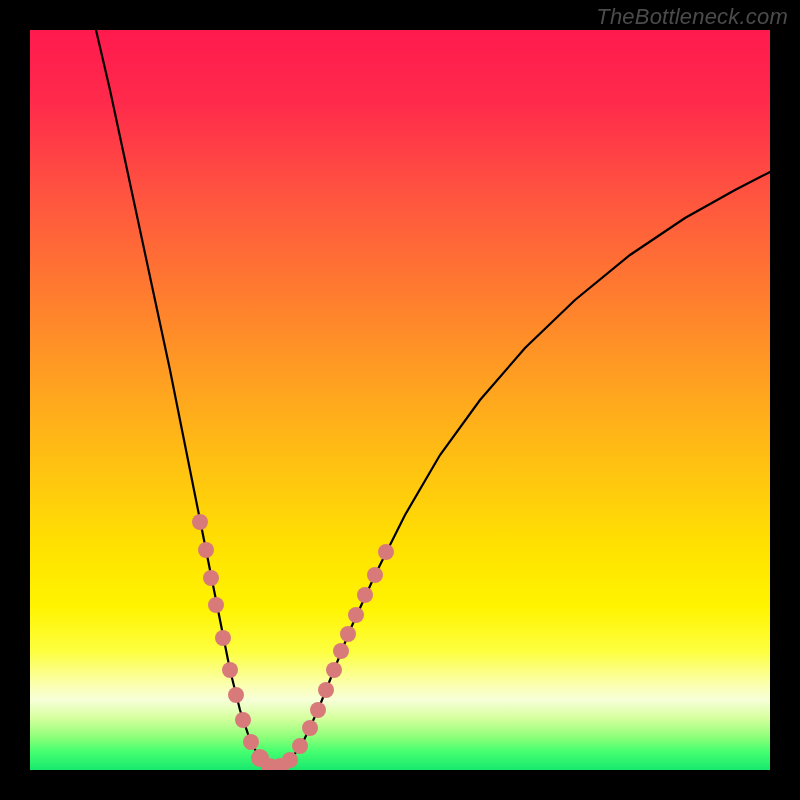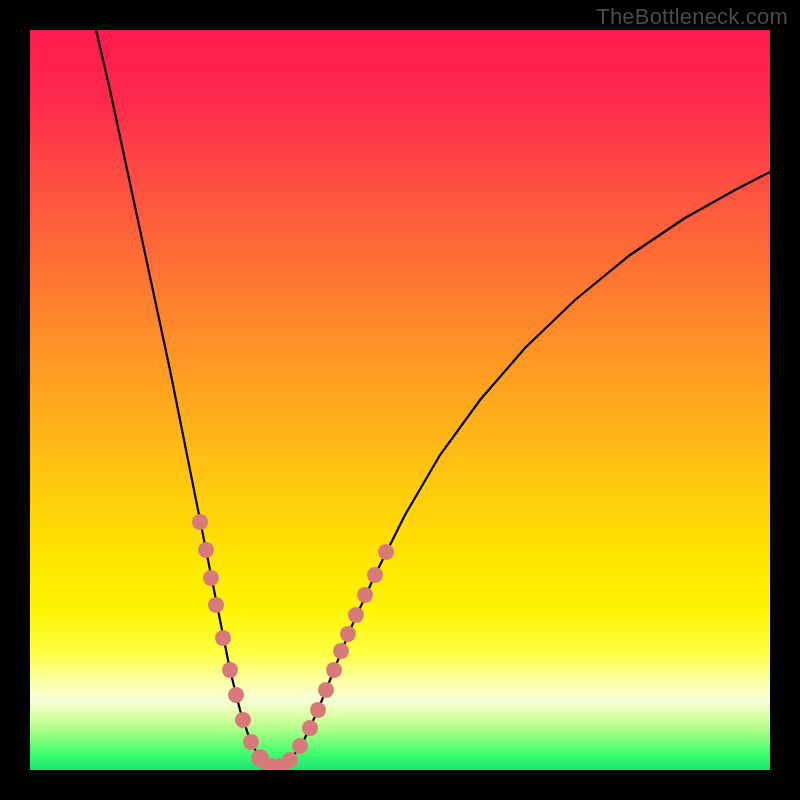--- a/index.html
+++ b/index.html
@@ -11,20 +11,21 @@
     background: #000;
     font-family: Arial, Helvetica, sans-serif;
   }
   .frame {
     position: absolute;
     left: 0;
     top: 0;
     width: 800px;
     height: 600px;
     background: #000;
+    font-style: italic;
   }
   .plot-area {
     position: absolute;
     left: 30px;
     top: 30px;
     width: 740px;
     height: 740px;
     overflow: hidden;
   }
   .watermark {

